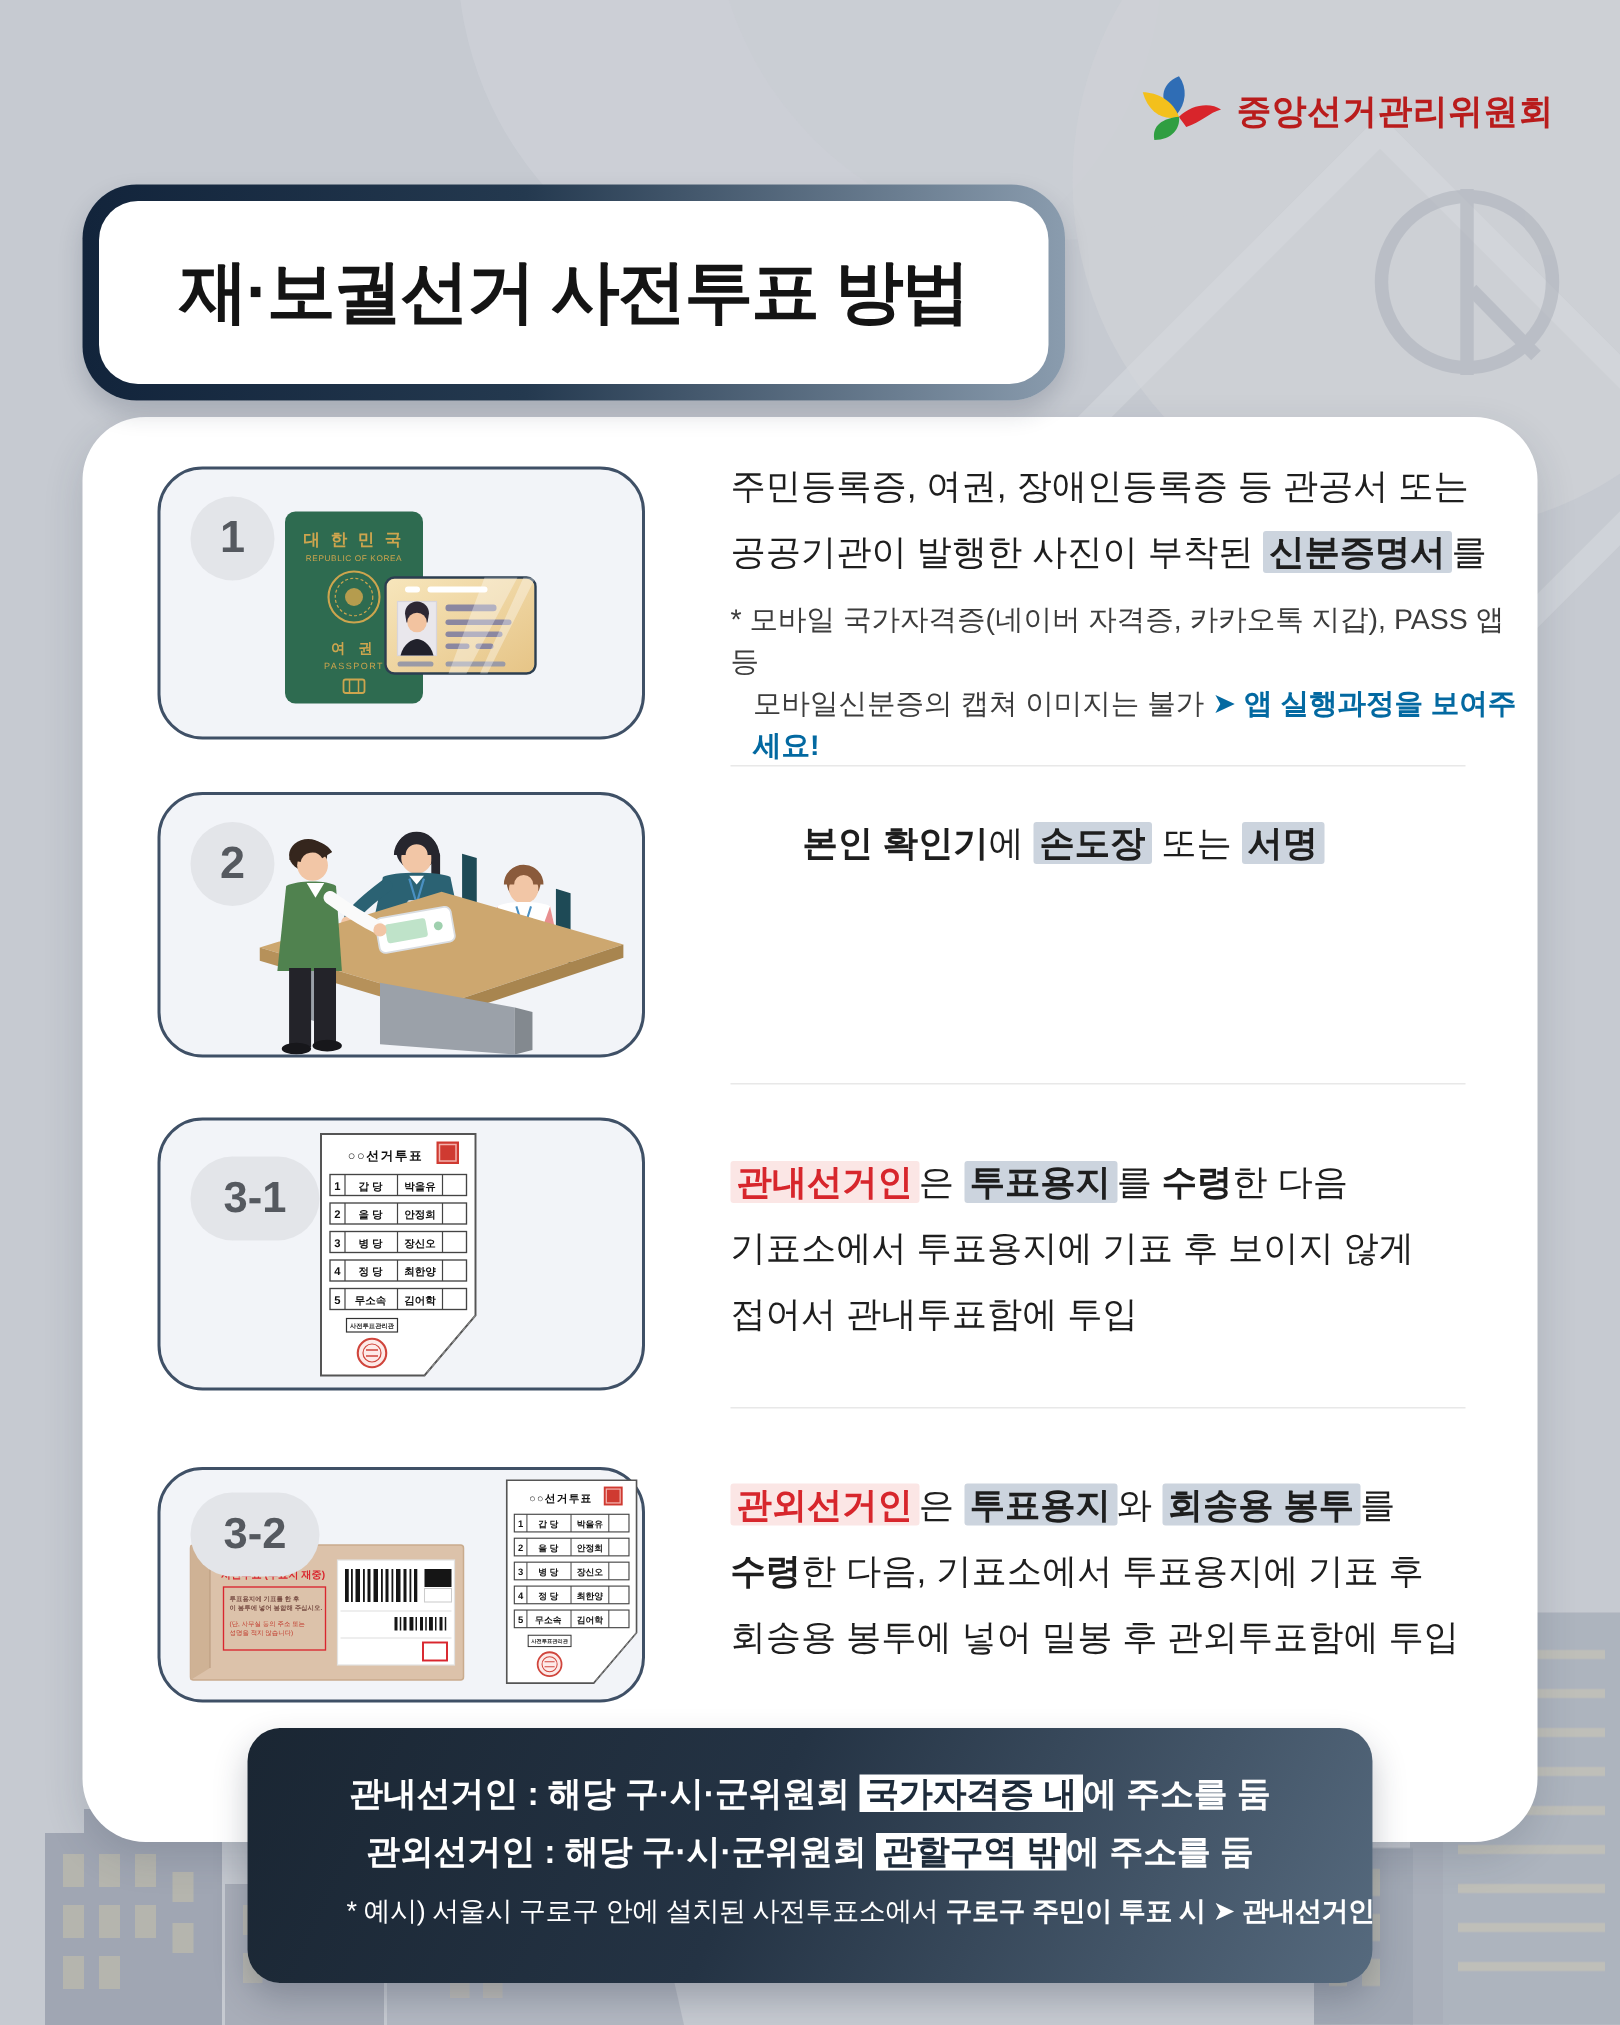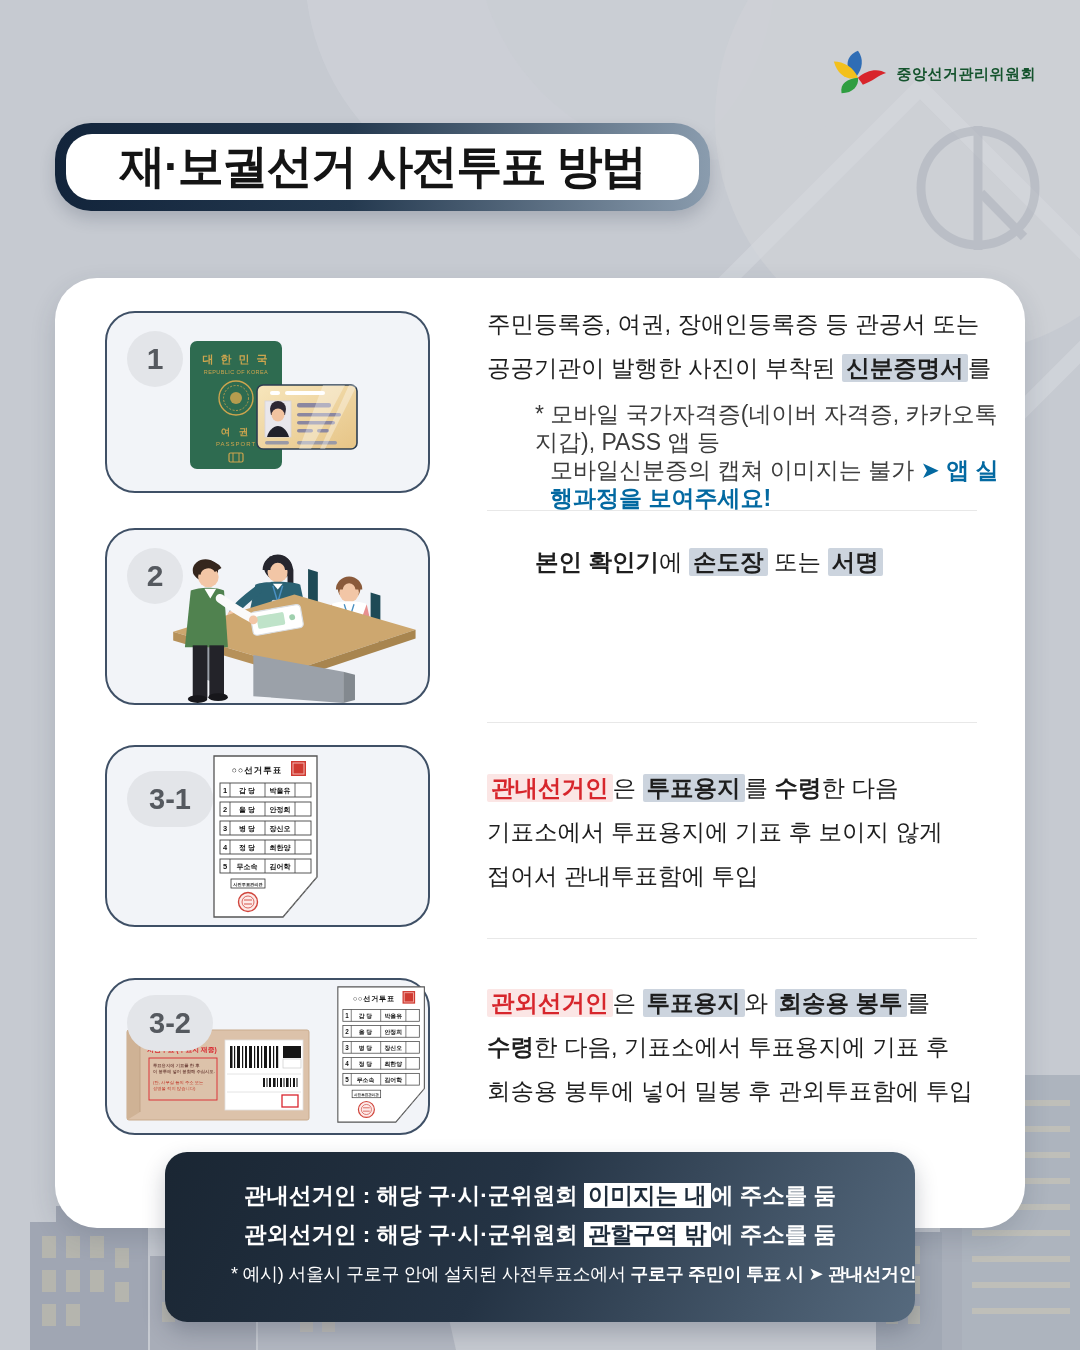--- a/index.html
+++ b/index.html
@@ -6,43 +6,43 @@
   #canvas{
     position:relative;width:1080px;height:1350px;overflow:hidden;
     background:#c6cad1;
     font-family:"Liberation Sans","DejaVu Sans",sans-serif;
   }
   svg{display:block;}
   
   #bg{position:absolute;left:0;top:0;z-index:0;}
   
   .logo{position:absolute;top:48px;right:44px;display:flex;align-items:center;gap:10px;z-index:3;}
-  .logo-text{font-size:15px;font-weight:800;color:#14532d;letter-spacing:.5px;}
+  .logo-text{font-size:23px;font-weight:800;color:#b91c1c;letter-spacing:.5px;}
   
-  .title-box{position:absolute;left:55px;top:123px;width:655px;height:88px;box-sizing:border-box;
+  .title-box{position:absolute;left:55px;top:123px;width:655px;height:144px;box-sizing:border-box;
     padding:11px;border-radius:36px;z-index:3;
     background:linear-gradient(90deg,#12243b 0%,#24394f 45%,#8a9cae 100%);
     box-shadow:0 8px 16px rgba(30,40,60,.18);}
   .title-inner{width:100%;height:100%;background:#fff;border-radius:26px;
     display:flex;align-items:center;justify-content:center;}
   .title-text{font-size:46px;font-weight:900;color:#141414;letter-spacing:-1.5px;}
   
   .main-card{position:absolute;left:55px;top:278px;width:970px;height:950px;background:#fff;
     border-radius:42px;z-index:2;box-shadow:0 10px 26px rgba(40,50,70,.16);}
   .imgcard{position:absolute;left:50px;width:325px;background:#f2f4f8;
     border:2px solid #3f5066;border-radius:30px;box-sizing:border-box;}
   .badge{position:absolute;top:18px;left:20px;background:#e3e5e9;color:#55595f;
     font-weight:800;display:flex;align-items:center;justify-content:center;}
   .badge.circle{width:56px;height:56px;border-radius:50%;font-size:30px;}
   .badge.pill{height:56px;padding:0 22px;border-radius:28px;font-size:29px;}
   .txt{position:absolute;left:432px;width:525px;color:#1e1e1e;font-size:23.5px;line-height:44px;font-weight:500;}
   .hl{background:#ccd4de;font-weight:800;padding:1px 4px;border-radius:2px;}
   .redhl{background:#fbe6e5;color:#d7262c;font-weight:800;padding:1px 4px;border-radius:2px;}
   .b{font-weight:800;}
-  .note{margin-top:10px;font-size:23px;line-height:28px;color:#3c3c3c;font-weight:500;margin-left:48px;}
+  .note{margin-top:10px;font-size:19px;line-height:28px;color:#3c3c3c;font-weight:500;}
   .note .indent{padding-left:15px;}
   .red{color:#0369a1;font-weight:700;}
   .divider{position:absolute;left:432px;width:490px;border-top:1.5px solid #e8e8e8;}
   
   .legend{position:absolute;left:165px;top:1152px;width:750px;height:170px;box-sizing:border-box;
     border-radius:22px;z-index:4;padding:24px 28px 0 28px;color:#fff;text-align:center;
     background:linear-gradient(115deg,#1a2633 0%,#243344 45%,#566a7e 100%);
     box-shadow:0 10px 22px rgba(30,40,60,.25);}
   .def-line{font-size:22.5px;line-height:39px;font-weight:600;white-space:nowrap;}
   .def-label{font-weight:800;}
@@ -448,21 +448,21 @@
       <div>
         <span class="redhl">관외선거인</span><span>은 </span><span class="hl">투표용지</span><span>와 </span><span class="hl">회송용 봉투</span><span>를</span>
       </div>
       <div><span class="b">수령</span><span>한 다음, 기표소에서 투표용지에 기표 후</span></div>
       <div><span>회송용 봉투에 넣어 밀봉 후 관외투표함에 투입</span></div>
     </div>
   </div>
 
   <div class="legend">
     <div class="def-line">
-      <span class="def-label">관내선거인 : </span><span> 해당 구·시·군위원회 </span><span class="whl">이미지는 내</span><span>에 주소를 둠</span>
+      <span class="def-label">관내선거인 : </span><span> 해당 구·시·군위원회 </span><span class="whl">국가자격증 내</span><span>에 주소를 둠</span>
     </div>
     <div class="def-line">
       <span class="def-label">관외선거인 : </span><span> 해당 구·시·군위원회 </span><span class="whl">관할구역 밖</span><span>에 주소를 둠</span>
     </div>
     <div class="ex">
       <div class="l1">
         <span>* 예시) 서울시 구로구 안에 설치된 사전투표소에서 </span><span class="b">구로구 주민이 투표 시 </span><span>➤</span><span class="b"> 관내선거인</span>
       </div>
     </div>
   </div>

